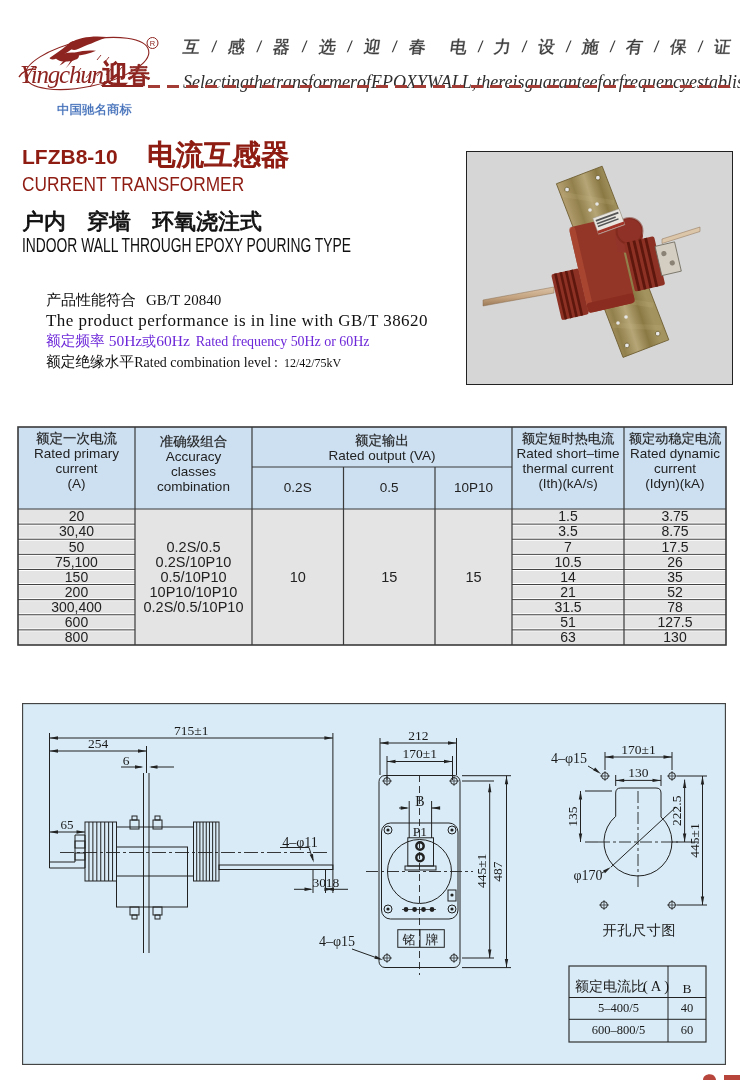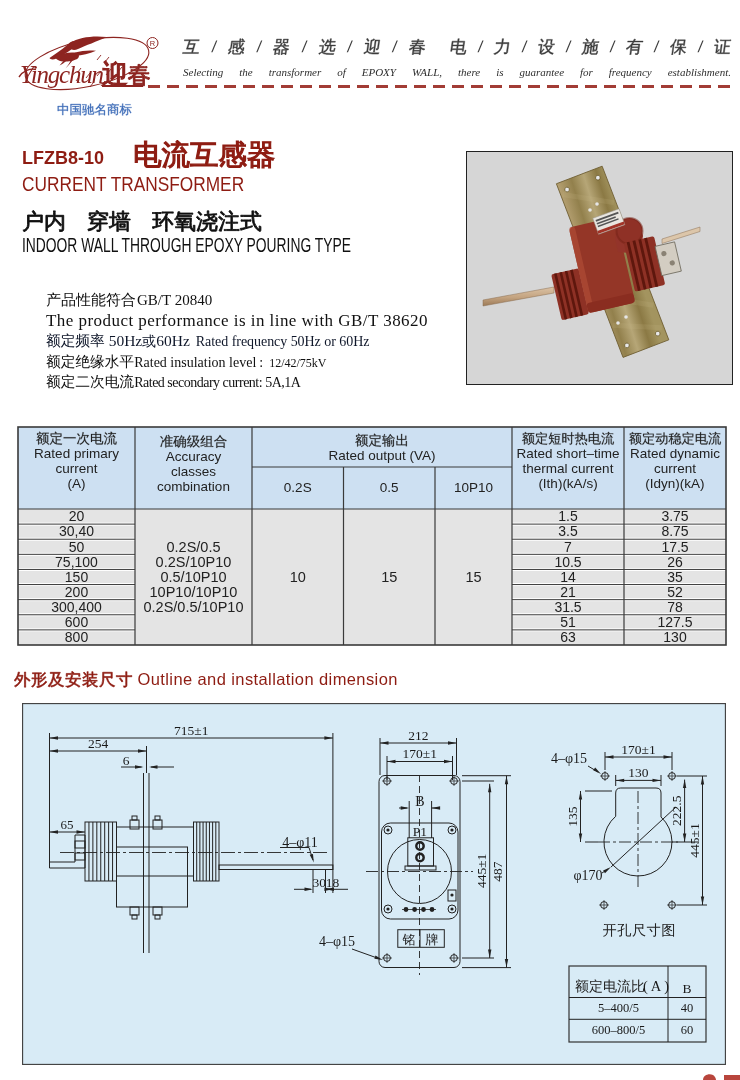--- a/index.html
+++ b/index.html
@@ -172,37 +172,37 @@
           <span class="sl">/</span>
           <svg class="zh zb" style="width:17.0px;height:17.3px;vertical-align:-2.7px;" viewBox="0 0 1024 1040">
             <use href="#z4fdd" x="0"></use>
           </svg>
           <span class="sl">/</span>
           <svg class="zh zb" style="width:17.0px;height:17.3px;vertical-align:-2.7px;" viewBox="0 0 1024 1040">
             <use href="#z8bc1" x="0"></use>
           </svg>
         </div>
  </div>
- <div class="ser" style="display:flex;justify-content:space-between;font-style:italic;font-size:11px;color:#2e2e2e;margin-top:10px">
+ <div class="ser" style="display:flex;justify-content:space-between;font-style:italic;font-size:18px;color:#2e2e2e;margin-top:16px">
   <span>Selecting</span>
         <span>the</span>
         <span>transformer</span>
         <span>of</span>
         <span>EPOXY</span>
         <span>WALL,</span>
         <span>there</span>
         <span>is</span>
         <span>guarantee</span>
         <span>for</span>
         <span>frequency</span>
         <span>establishment.</span>
  </div>
 </div>
 <div class="abs" style="left:148px;top:85px;width:588px;height:2.6px;background:repeating-linear-gradient(90deg,#a23c35 0,#a23c35 12px,transparent 12px,transparent 19px)"></div>
-<div class="abs red" style="left:22px;top:140px;font-weight:bold;font-size:18px">LFZB8-10<span style="display:inline-block;width:29px"></span><svg class="zh zb2" style="width:142.5px;height:28.9px;vertical-align:-4.5px;" viewBox="0 0 5120 1040">
+<div class="abs red" style="left:22px;top:140px;font-weight:bold;font-size:21px">LFZB8-10<span style="display:inline-block;width:29px"></span><svg class="zh zb2" style="width:142.5px;height:28.9px;vertical-align:-4.5px;" viewBox="0 0 5120 1040">
         <use href="#z7535" x="0"></use>
         <use href="#z6d41" x="1024"></use>
         <use href="#z4e92" x="2048"></use>
         <use href="#z611f" x="3072"></use>
         <use href="#z5668" x="4096"></use>
       </svg></div>
 <div class="abs red" style="left:22px;top:171.5px;font-size:21px;transform:scaleX(0.823);transform-origin:0 0">CURRENT TRANSFORMER</div>
 <div class="abs" style="left:22px;top:210px;color:#111"><svg class="zh zb2" style="width:44.0px;height:22.3px;vertical-align:-3.4px;" viewBox="0 0 2048 1040">
         <use href="#z6237" x="0"></use>
         <use href="#z5185" x="1024"></use>
@@ -217,46 +217,38 @@
         <use href="#z5f0f" x="4096"></use>
       </svg></div>
 <div class="abs" style="left:22px;top:234px;font-size:20px;color:#111;transform:scaleX(0.692);transform-origin:0 0">INDOOR WALL THROUGH EPOXY POURING TYPE</div>
 <div class="abs ser" style="color:#111;font-size:17px;line-height:17px;left:46px;top:291px"><svg class="zh" style="width:90.0px;height:15.2px;vertical-align:-2.3px;" viewBox="0 0 6144 1040">
         <use href="#z4ea7" x="0"></use>
         <use href="#z54c1" x="1024"></use>
         <use href="#z6027" x="2048"></use>
         <use href="#z80fd" x="3072"></use>
         <use href="#z7b26" x="4096"></use>
         <use href="#z5408" x="5120"></use>
-      </svg><span style="font-size:15px;letter-spacing:0px;margin-left:1px">GB/T 20840</span></div>
+      </svg><span style="font-size:15px;letter-spacing:0px;margin-left:10px">GB/T 20840</span></div>
 <div class="abs ser" style="color:#111;font-size:17px;line-height:17px;left:46px;top:311.5px;letter-spacing:0.45px">The product performance is in line with GB/T 38620</div>
-<div class="abs ser" style="color:#0f172a;font-size:17px;line-height:17px;left:46px;top:332px"><svg class="zh" style="width:58.8px;height:14.9px;vertical-align:-2.3px;" viewBox="0 0 4096 1040">
+<div class="abs ser" style="color:#6d28d9;font-size:17px;line-height:17px;left:46px;top:332px"><svg class="zh" style="width:58.8px;height:14.9px;vertical-align:-2.3px;" viewBox="0 0 4096 1040">
         <use href="#z989d" x="0"></use>
         <use href="#z5b9a" x="1024"></use>
         <use href="#z9891" x="2048"></use>
         <use href="#z7387" x="3072"></use>
       </svg><span style="font-size:15.5px">&nbsp;50Hz</span><svg class="zh" style="width:14.0px;height:14.2px;vertical-align:-2.2px;" viewBox="0 0 1024 1040">
         <use href="#z6216" x="0"></use>
       </svg><span style="font-size:15.5px">60Hz</span><span style="display:inline-block;width:6px"></span><span style="font-size:14px;letter-spacing:-0.05px">Rated frequency 50Hz or 60Hz</span></div>
 <div class="abs ser" style="color:#111;font-size:17px;line-height:17px;left:46px;top:352.5px"><svg class="zh" style="width:88.2px;height:14.9px;vertical-align:-2.3px;" viewBox="0 0 6144 1040">
         <use href="#z989d" x="0"></use>
         <use href="#z5b9a" x="1024"></use>
         <use href="#z7edd" x="2048"></use>
         <use href="#z7f18" x="3072"></use>
         <use href="#z6c34" x="4096"></use>
         <use href="#z5e73" x="5120"></use>
-      </svg><span style="font-size:14px">Rated insulation level</span><span style="font-size:14px;margin:0 6px 0 3px">:</span><span style="font-size:12px;letter-spacing:0px">12/42/75kV</span></div>
-<div class="abs ser" style="color:#111;font-size:17px;line-height:17px;left:46px;top:373px"><svg class="zh" style="width:88.2px;height:14.9px;vertical-align:-2.3px;" viewBox="0 0 6144 1040">
-        <use href="#z989d" x="0"></use>
-        <use href="#z5b9a" x="1024"></use>
-        <use href="#z4e8c" x="2048"></use>
-        <use href="#z6b21" x="3072"></use>
-        <use href="#z7535" x="4096"></use>
-        <use href="#z6d41" x="5120"></use>
-      </svg><span style="font-size:14px;letter-spacing:-0.5px">Rated secondary current: 5A,1A</span></div>
+      </svg><span style="font-size:14px">Rated combination level</span><span style="font-size:14px;margin:0 6px 0 3px">:</span><span style="font-size:12px;letter-spacing:0px">12/42/75kV</span></div>
 <svg class="abs" style="left:466px;top:151px" width="267" height="234" viewBox="0 0 267 234">
 <rect x="0.5" y="0.5" width="266" height="233" fill="#d6d6d6" stroke="#222" stroke-width="1"></rect>
 <defs>
 <linearGradient id="brass" x1="0" y1="0" x2="1" y2="0.25">
  <stop offset="0" stop-color="#b7a274"></stop>
           <stop offset="0.3" stop-color="#92804c"></stop>
  <stop offset="0.55" stop-color="#b6a677"></stop>
           <stop offset="0.8" stop-color="#8b7944"></stop>
           <stop offset="1" stop-color="#a3945f"></stop>
 </linearGradient>
@@ -467,29 +459,20 @@
       <text x="675.0" y="642.2444444444444" class="ht" font-size="14" text-anchor="middle">130</text>
       <text x="193.5" y="551.7777777777777" class="ht" font-size="14.5" text-anchor="middle">0.2S/0.5</text>
       <text x="193.5" y="566.8888888888889" class="ht" font-size="14.5" text-anchor="middle">0.2S/10P10</text>
       <text x="193.5" y="582.0" class="ht" font-size="14.5" text-anchor="middle">0.5/10P10</text>
       <text x="193.5" y="597.1111111111111" class="ht" font-size="14.5" text-anchor="middle">10P10/10P10</text>
       <text x="193.5" y="612.2222222222222" class="ht" font-size="14.5" text-anchor="middle">0.2S/0.5/10P10</text>
       <text x="297.75" y="582.0" class="ht" font-size="14.5" text-anchor="middle">10</text>
       <text x="389.25" y="582.0" class="ht" font-size="14.5" text-anchor="middle">15</text>
       <text x="473.5" y="582.0" class="ht" font-size="14.5" text-anchor="middle">15</text>
     </svg>
-<div class="abs red" style="left:14px;top:670px"><svg class="zh zb2" style="width:118.5px;height:16.8px;vertical-align:-2.6px;" viewBox="0 0 7354 1040">
-        <use href="#z5916" x="0"></use>
-        <use href="#z5f62" x="1055"></use>
-        <use href="#z53ca" x="2110"></use>
-        <use href="#z5b89" x="3165"></use>
-        <use href="#z88c5" x="4220"></use>
-        <use href="#z5c3a" x="5275"></use>
-        <use href="#z5bf8" x="6330"></use>
-      </svg><span style="font-size:16.5px;letter-spacing:0.4px"> Outline and installation dimension</span></div>
 <svg class="abs" style="left:22px;top:703px" width="704" height="362" viewBox="0 0 704 362">
       <rect x="0.5" y="0.5" width="703" height="361" fill="#d8ebf6" stroke="#444" stroke-width="1.3"></rect>
       <line x1="27.5" y1="35" x2="310.9" y2="35" class="ln"></line>
       <polygon points="27.5,35.0 36.0,33.3 36.0,36.7" fill="#222"></polygon>
       <polygon points="310.9,35.0 302.4,36.7 302.4,33.3" fill="#222"></polygon>
       <text x="169.2" y="31.5" class="dt" font-size="13.5" text-anchor="middle">715±1</text>
       <line x1="27.5" y1="48" x2="124.5" y2="48" class="ln"></line>
       <polygon points="27.5,48.0 36.0,46.3 36.0,49.7" fill="#222"></polygon>
       <polygon points="124.5,48.0 116.0,49.7 116.0,46.3" fill="#222"></polygon>
       <text x="76.0" y="44.5" class="dt" font-size="13.5" text-anchor="middle">254</text>

